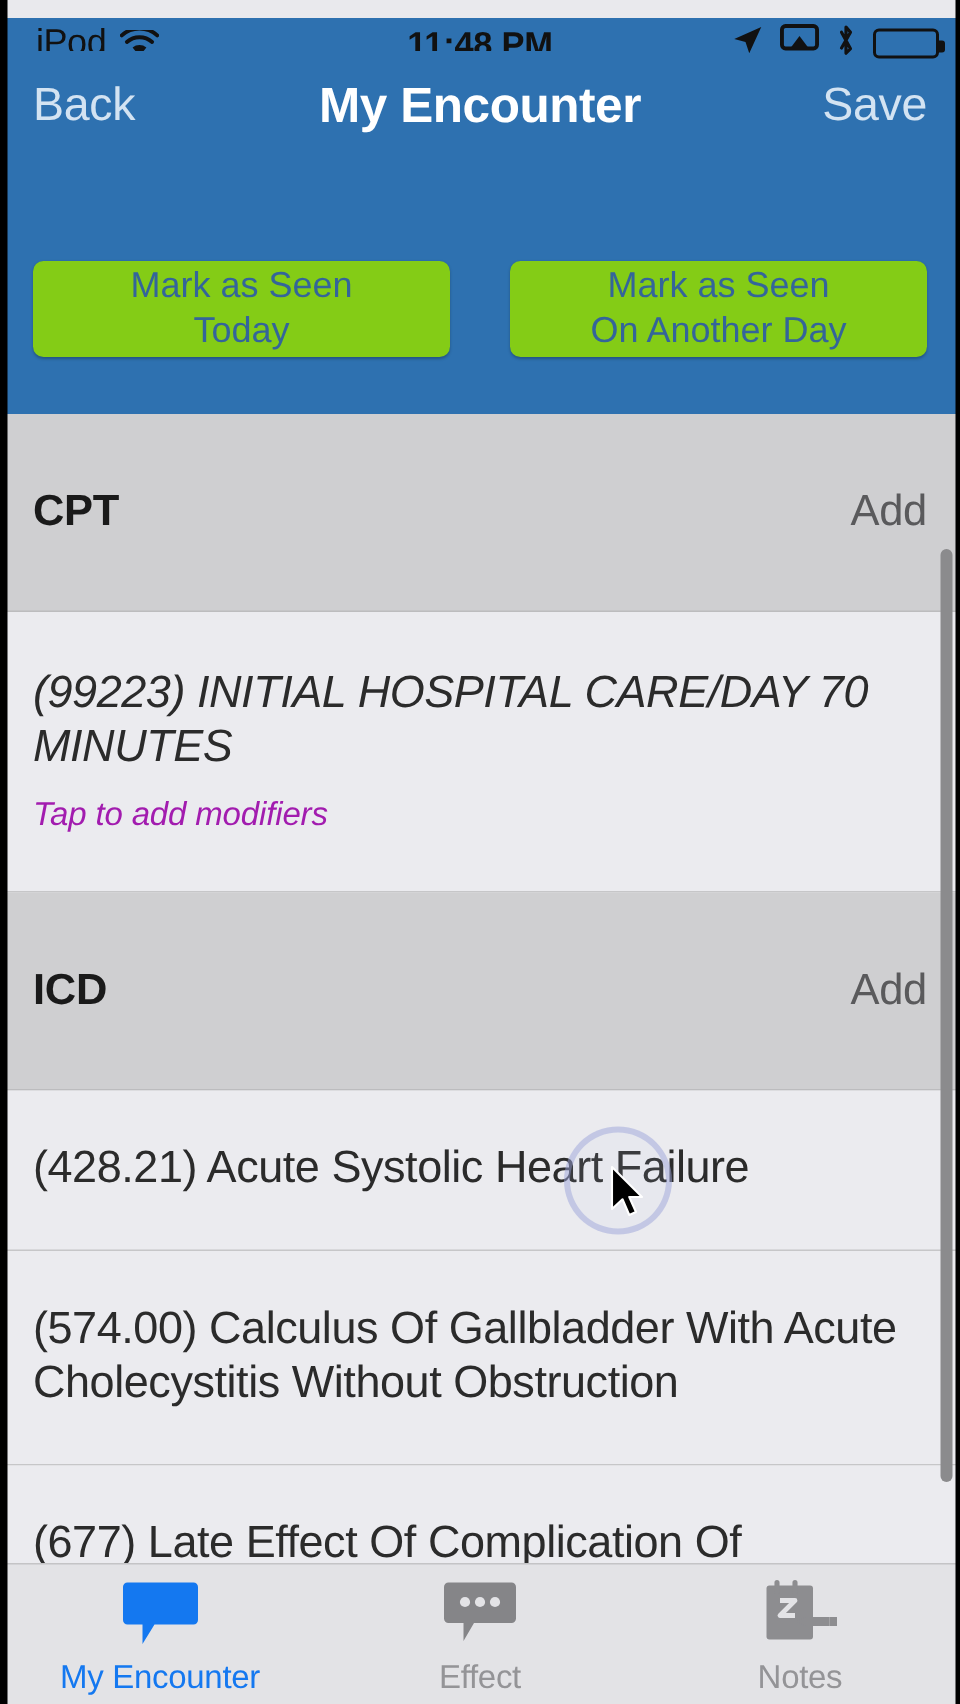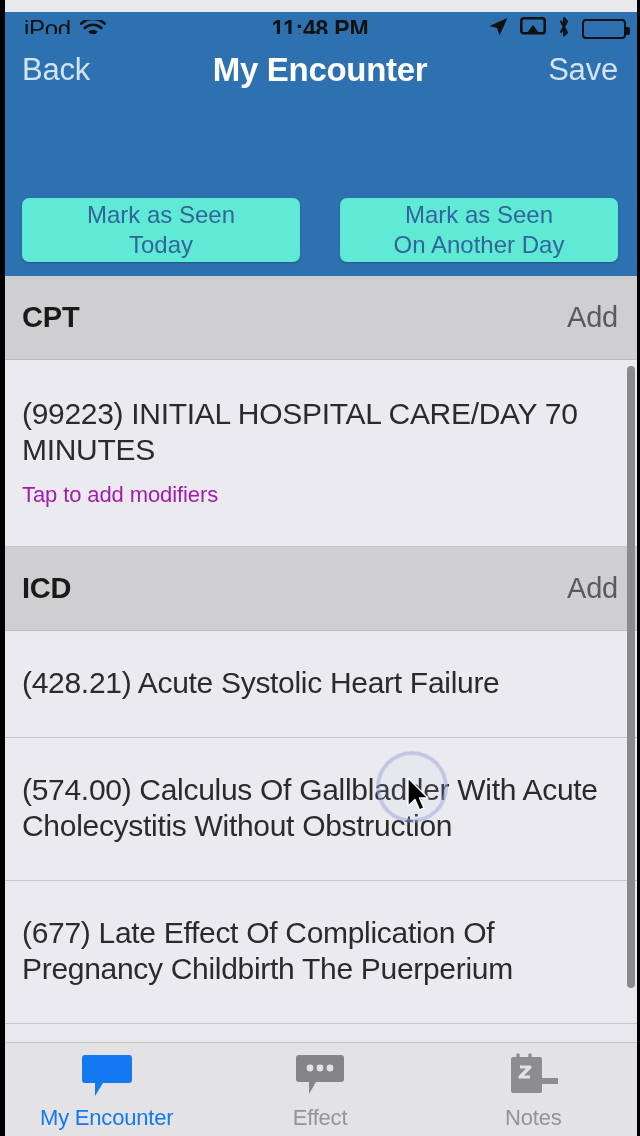--- a/index.html
+++ b/index.html
@@ -66,60 +66,59 @@
     font-size:33px; font-weight:700; color:#ffffff; letter-spacing:-0.3px;
     pointer-events:none;
   }
 
   .seen-row {
     position:absolute; left:0; top:140px; width:640px;
     display:flex; gap:40px; padding:0 22px;
   }
   .seen-btn {
     flex:1; height:64px;
-    background:#5eead4;
+    background:#84cc16;
     border:none; border-radius:7px;
     color:#34659a; font-size:24px; line-height:30px; font-weight:400;
     font-family:"Liberation Sans", sans-serif;
     cursor:pointer;
     display:flex; flex-direction:column; align-items:center; justify-content:center;
     box-shadow:0 1px 2px rgba(0,0,0,0.25);
-    margin-top:24px;
   }
   .seen-btn .l2 { display:block; }
 
   
   .list {
     position:absolute; left:0; top:276px; width:640px; height:766px;
     background:#e9e9ed;
     overflow:hidden;
   }
   .sec-header {
-    height:84px; background:#cfcfd1;
+    height:132px; background:#cfcfd1;
     display:flex; align-items:center; justify-content:space-between;
     padding:0 22px;
     border-bottom:1px solid #bcbcbe;
   }
   .sec-title { font-size:29px; font-weight:700; color:#1a1a1a; letter-spacing:-0.2px; }
   .sec-add   { font-size:29px; font-weight:400; color:#5a5a5c; letter-spacing:-0.2px; cursor:pointer; }
 
   .cell {
     background:#ebebef;
     padding:18px 28px 20px 22px;
     border-bottom:1px solid #c6c6c8;
     cursor:pointer;
   }
   .cell-title {
     font-size:30px; line-height:36px; color:#2b2b2b; letter-spacing:-0.3px;
   }
   .cell-sub {
     margin-top:14px;
     font-size:22px; line-height:26px; color:#a21caf; letter-spacing:-0.1px;
   }
-  .cell.tall { padding-top:36px; padding-bottom:38px; }
+  .cell.tall { padding-top:36px; padding-bottom:38px;font-style:italic; }
   .cell.icd  { padding-top:34px; padding-bottom:36px; }
 
   
   .scroller {
     position:absolute; right:5px; top:366px;
     width:8px; height:622px;
     background:#8b8b8d; border-radius:4px; z-index:30;
   }
 
   

